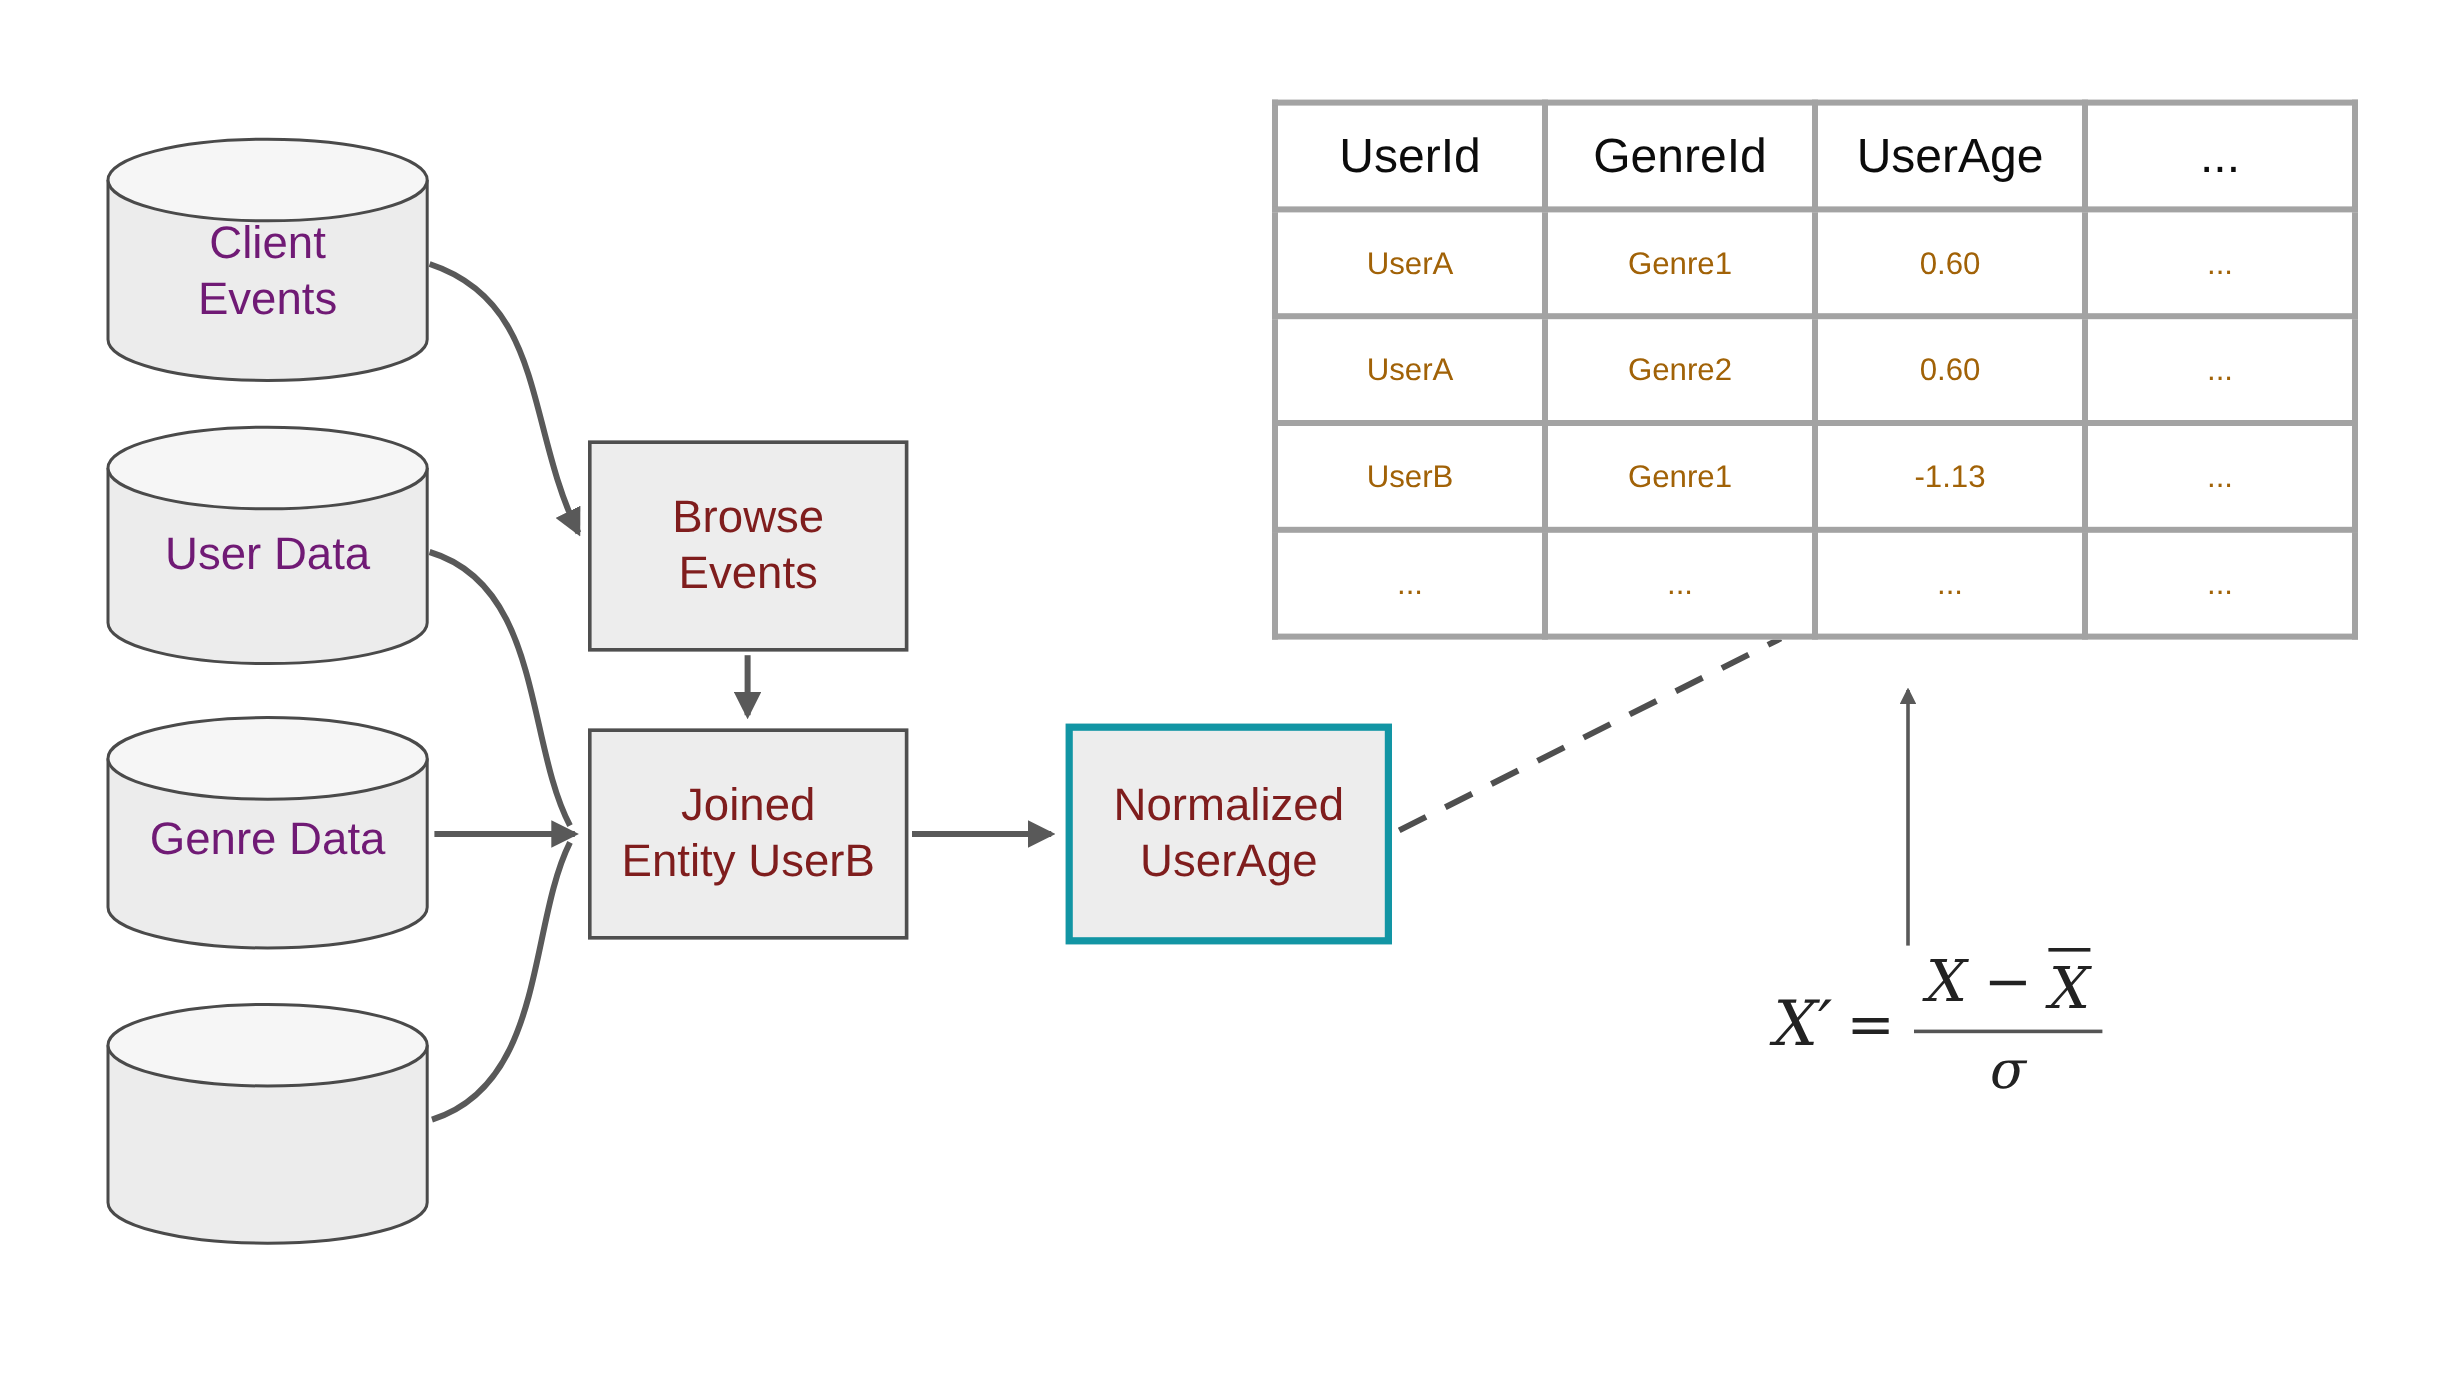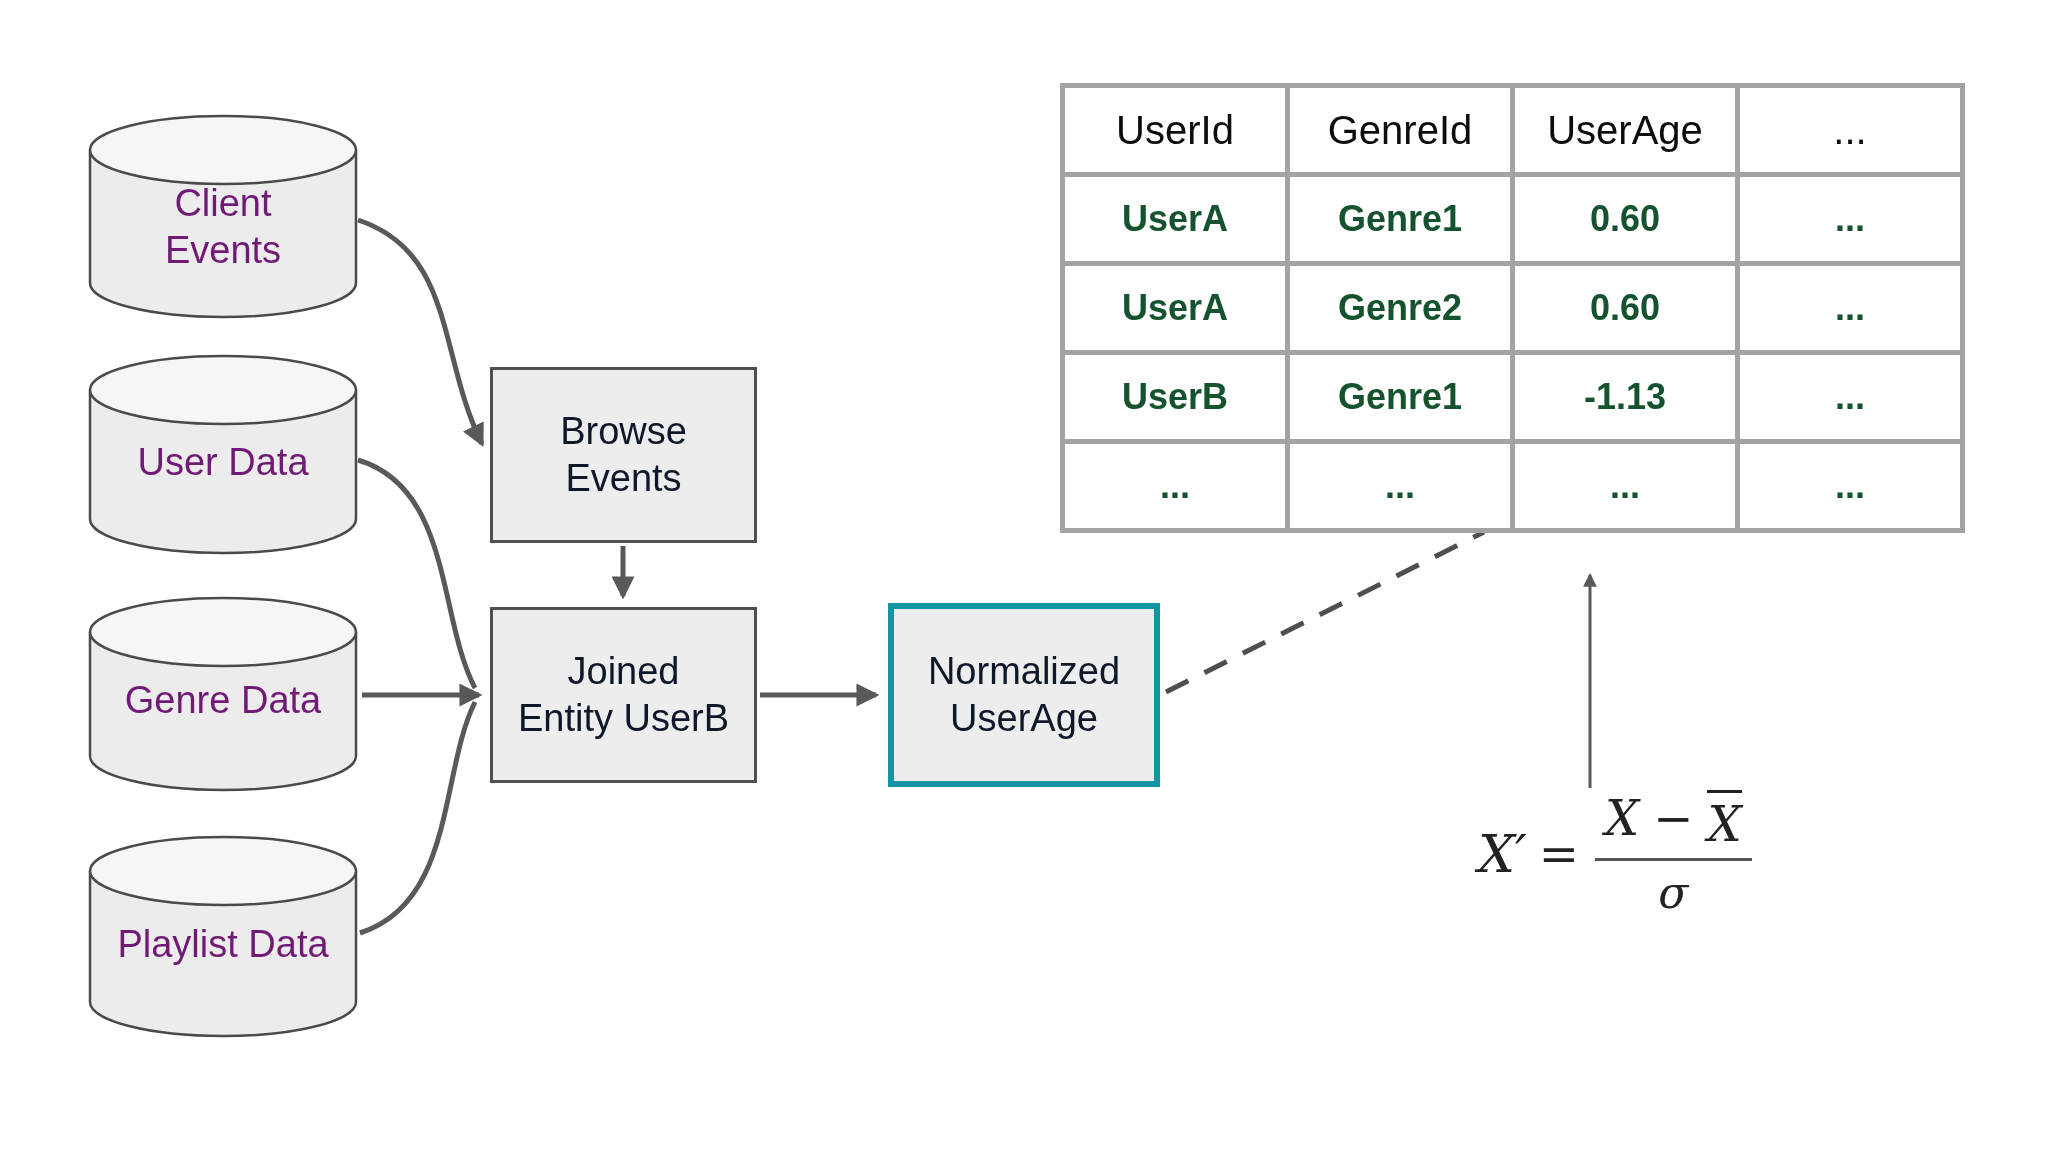--- a/index.html
+++ b/index.html
@@ -20,36 +20,36 @@
   
   .node-label{
     position:absolute;display:flex;align-items:center;justify-content:center;
     text-align:center;white-space:pre-line;font-size:38px;line-height:47px;color:#701a75;
   }
 
   
   .pbox{
     position:absolute;display:flex;align-items:center;justify-content:center;
     background:#ededed;border:3px solid #4f4f4f;box-sizing:border-box;
-    text-align:center;white-space:pre-line;font-size:38px;line-height:47px;color:#0f172a;
+    text-align:center;white-space:pre-line;font-size:38px;line-height:47px;color:#7f1d1d;
   }
   .pbox.accent{border:6px solid var(--accent,#1295a4);}
 
   
   .tblwrap{position:absolute;left:1060px;top:83px;}
   table.feat{
     border-collapse:collapse;table-layout:fixed;width:900px;background:#ffffff;
   }
   table.feat th,table.feat td{
     border:5px solid var(--table-border,#a3a3a3);
     width:225px;height:89px;box-sizing:border-box;
     text-align:center;vertical-align:middle;padding:0;
   }
   table.feat th{font-weight:normal;font-size:40px;color:#0c0c0c;}
-  table.feat td{font-weight:bold;font-size:36px;color:#14532d;}
+  table.feat td{font-weight:normal;font-size:26px;color:#a16207;}
 
   
   .formula{
     position:absolute;left:1478px;top:790px;display:flex;align-items:center;
     font-family:"DejaVu Serif",serif;font-style:italic;color:#222;
   }
   .f-lhs{font-size:52px;margin-right:12px;}
   .f-eq{font-size:48px;font-style:normal;margin-right:16px;}
   .frac{display:inline-flex;flex-direction:column;align-items:center;}
   .frac .num{display:flex;align-items:flex-start;font-size:48px;padding:0 10px 6px 10px;}
@@ -94,21 +94,20 @@
     <path class="edge" d="M360,933 C455,903 440,772 475,702"></path>
     <path class="edge" marker-end="url(#ah)" d="M760,695 L876,695"></path>
     <path class="edge edge-dashed" d="M1166,692 L1484,532"></path>
     <path class="edge edge-thin" marker-end="url(#ah)" d="M1590,788 L1590,575"></path>
   </svg>
 
   <div class="node-label" style="left:90px;top:172px;width:266px;height:110px;">Client
 Events</div>
   <div class="node-label" style="left:90px;top:672px;width:266px;height:56px;">Genre Data</div>
   <div class="node-label" style="left:90px;top:434px;width:266px;height:56px;">User Data</div>
-  <div class="node-label" style="left:90px;top:916px;width:266px;height:56px;">Playlist Data</div>
 
   <div class="pbox" style="left:490px;top:367px;width:267px;height:176px;">Browse
 Events</div>
   <div class="pbox" style="left:490px;top:607px;width:267px;height:176px;">Joined
 Entity UserB</div>
   <div class="pbox accent" style="left:888px;top:603px;width:272px;height:184px;">Normalized
 UserAge</div>
 
   <div class="tblwrap">
     <table class="feat">

